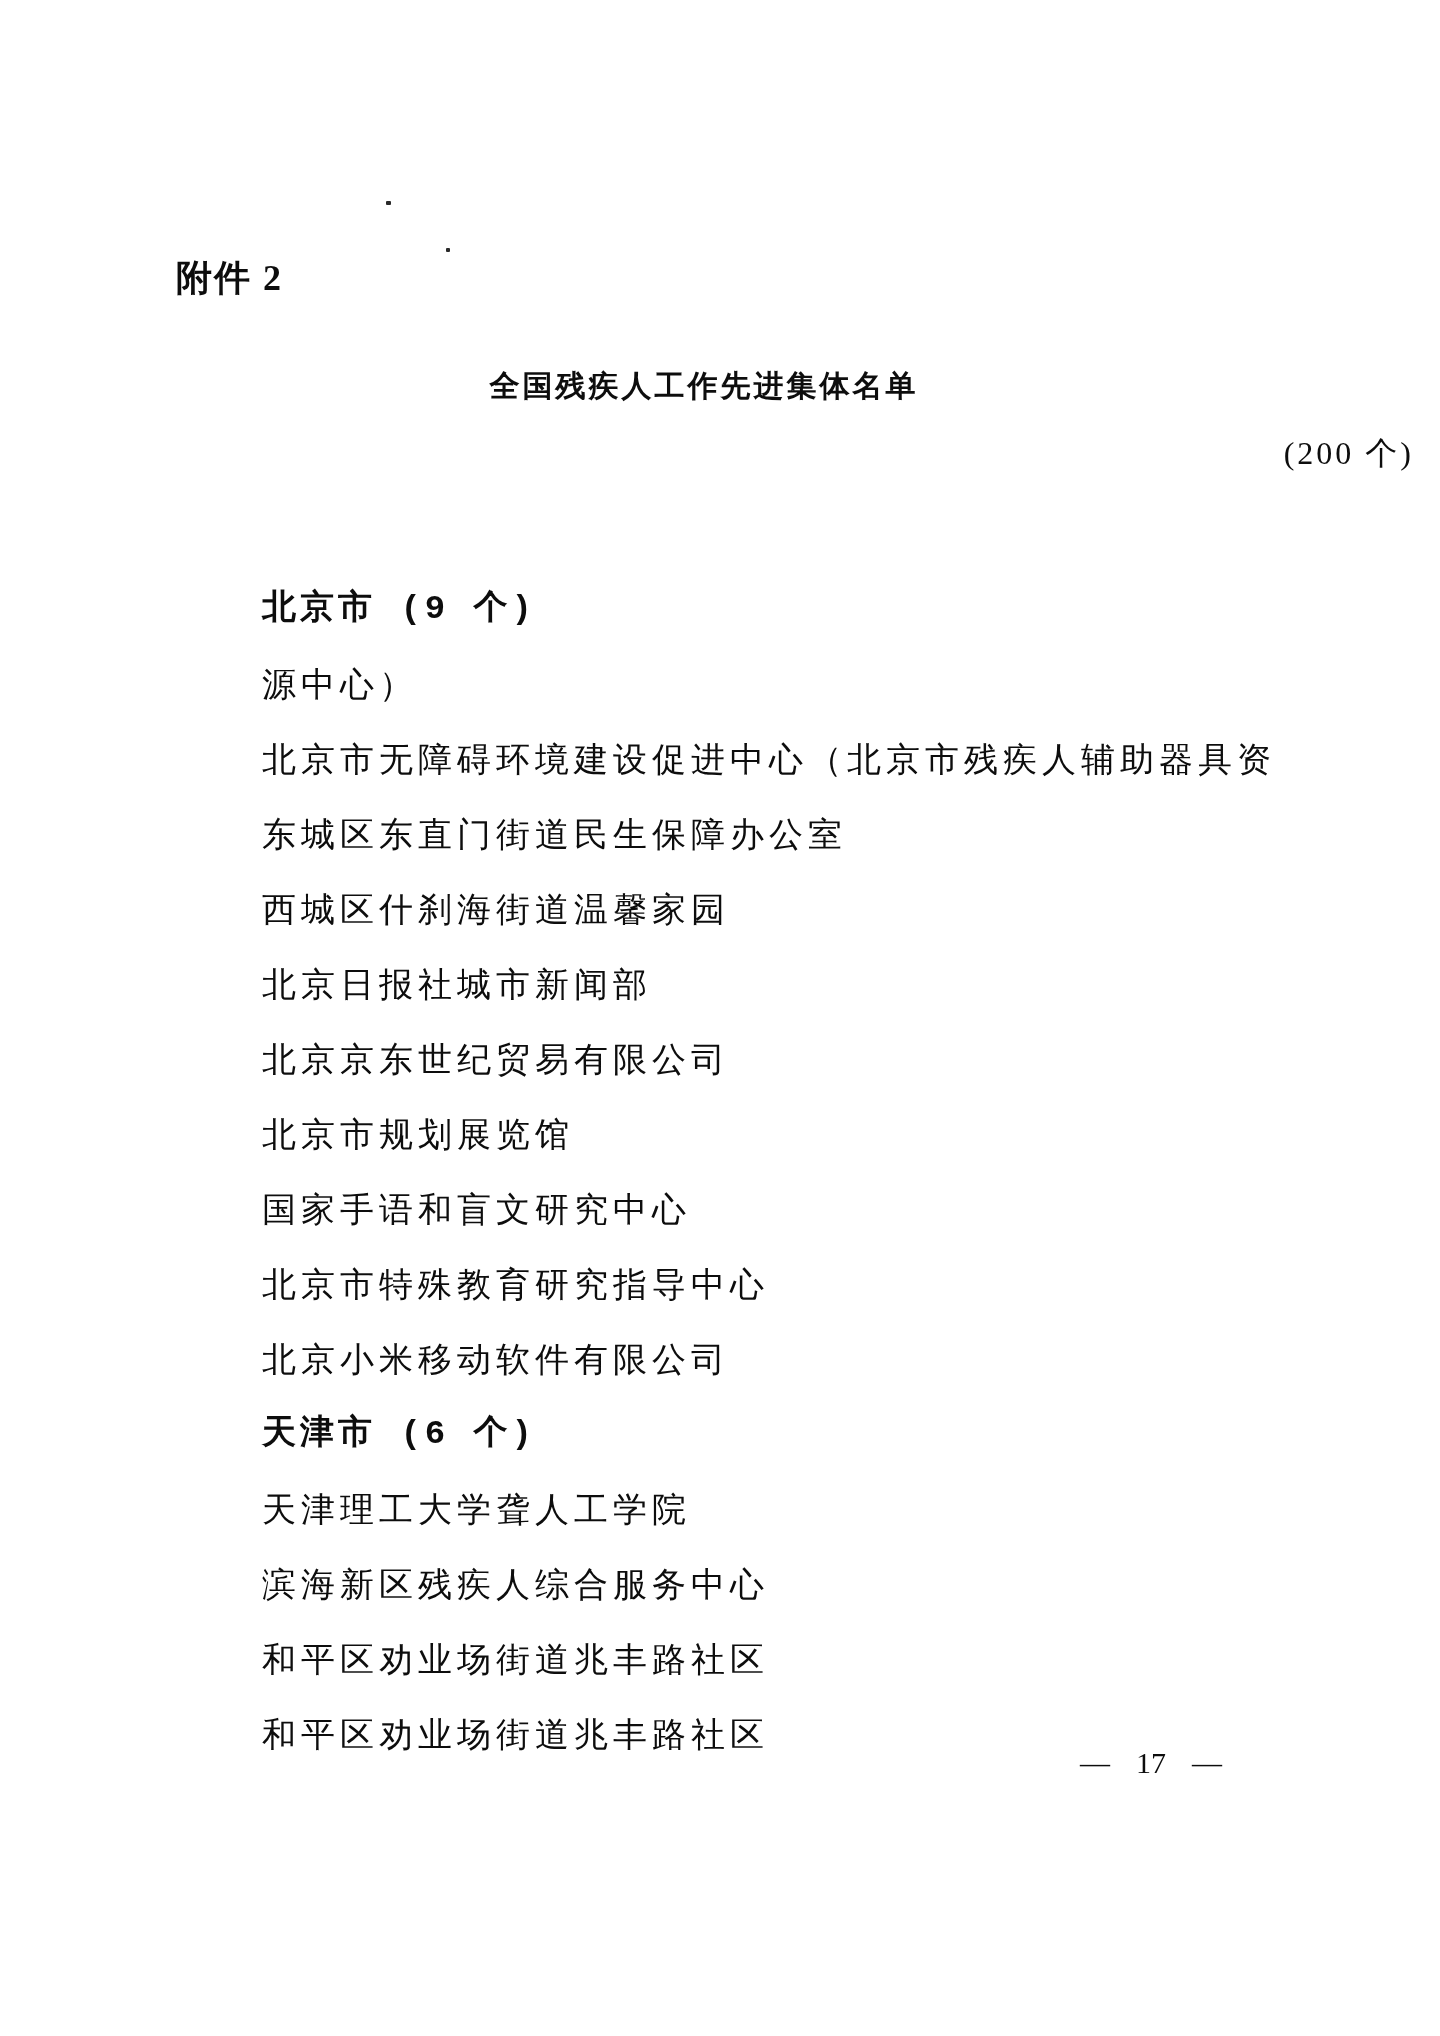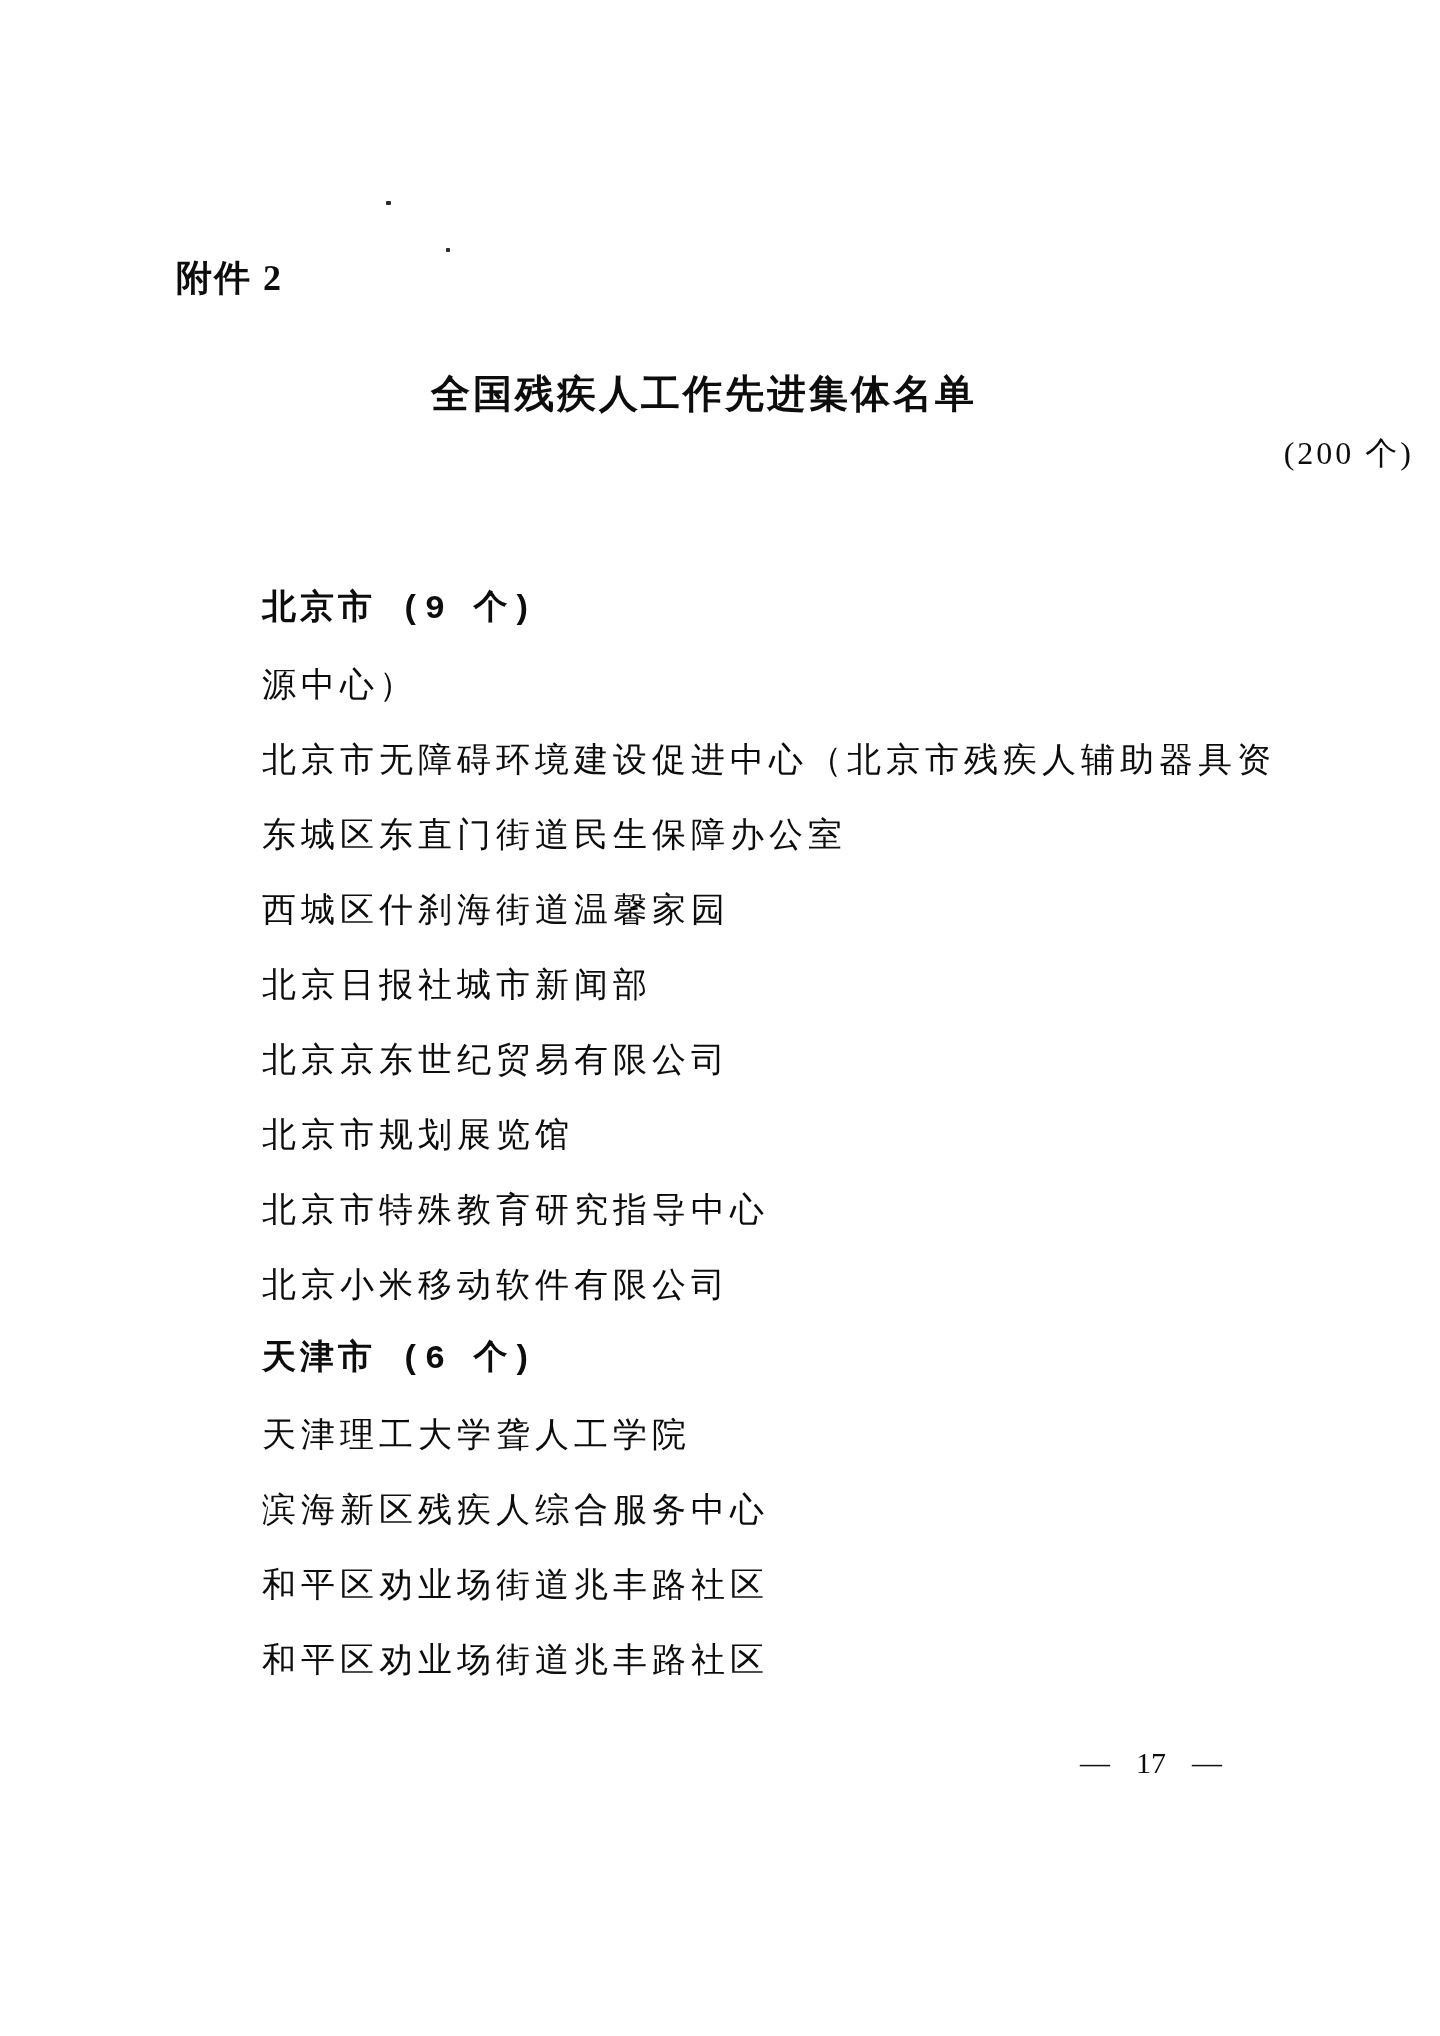--- a/index.html
+++ b/index.html
@@ -36,24 +36,24 @@
   }
 
   .title-wrap {
     position: absolute;
     left: 0;
     top: 360px;
     width: 1408px;
     text-align: center;
   }
   .doc-title {
-    margin: 8px;
+    margin: 0;
     font-family: "Liberation Serif", "DejaVu Serif", serif;
     font-weight: 700;
-    font-size: 39px;
+    font-size: 30px;
     line-height: 52px;
     letter-spacing: 3px;
     white-space: nowrap;
   }
 
   .count-wrap {
     position: absolute;
     left: 0;
     top: 432px;
     width: 1414px;
@@ -122,20 +122,21 @@
 
   <div class="body-list" id="body-list">
       <div class="line heading">北京市 (9 个)</div>
       <div class="line item">源中心）</div>
       <div class="line item">北京市无障碍环境建设促进中心（北京市残疾人辅助器具资</div>
       <div class="line item">东城区东直门街道民生保障办公室</div>
       <div class="line item">西城区什刹海街道温馨家园</div>
       <div class="line item">北京日报社城市新闻部</div>
       <div class="line item">北京京东世纪贸易有限公司</div>
       <div class="line item">北京市规划展览馆</div>
+      <div class="line item">国家手语和盲文研究中心</div>
       <div class="line item">北京市特殊教育研究指导中心</div>
       <div class="line item">北京小米移动软件有限公司</div>
       <div class="line heading">天津市 (6 个)</div>
       <div class="line item">天津理工大学聋人工学院</div>
       <div class="line item">滨海新区残疾人综合服务中心</div>
       <div class="line item">和平区劝业场街道兆丰路社区</div>
       <div class="line item">和平区劝业场街道兆丰路社区</div>
     </div>
 
   <div class="page-footer">

